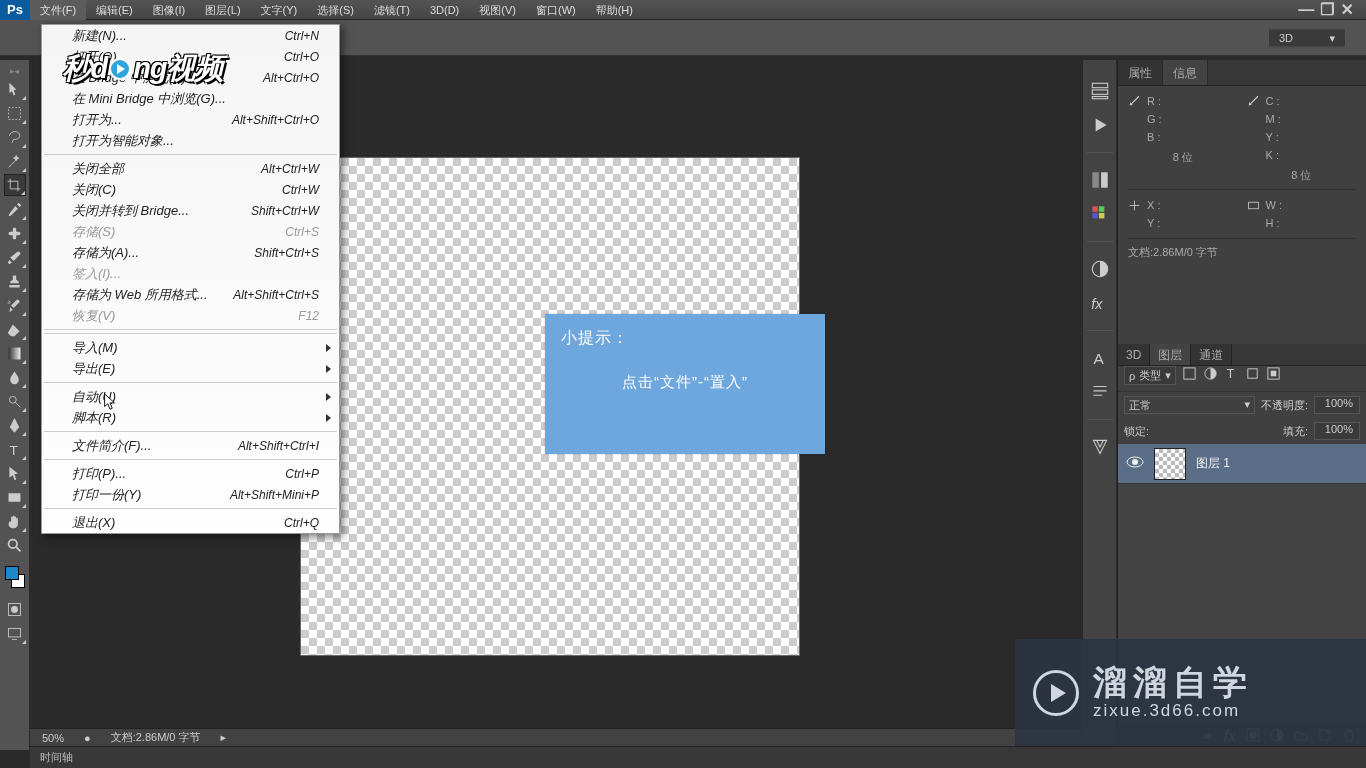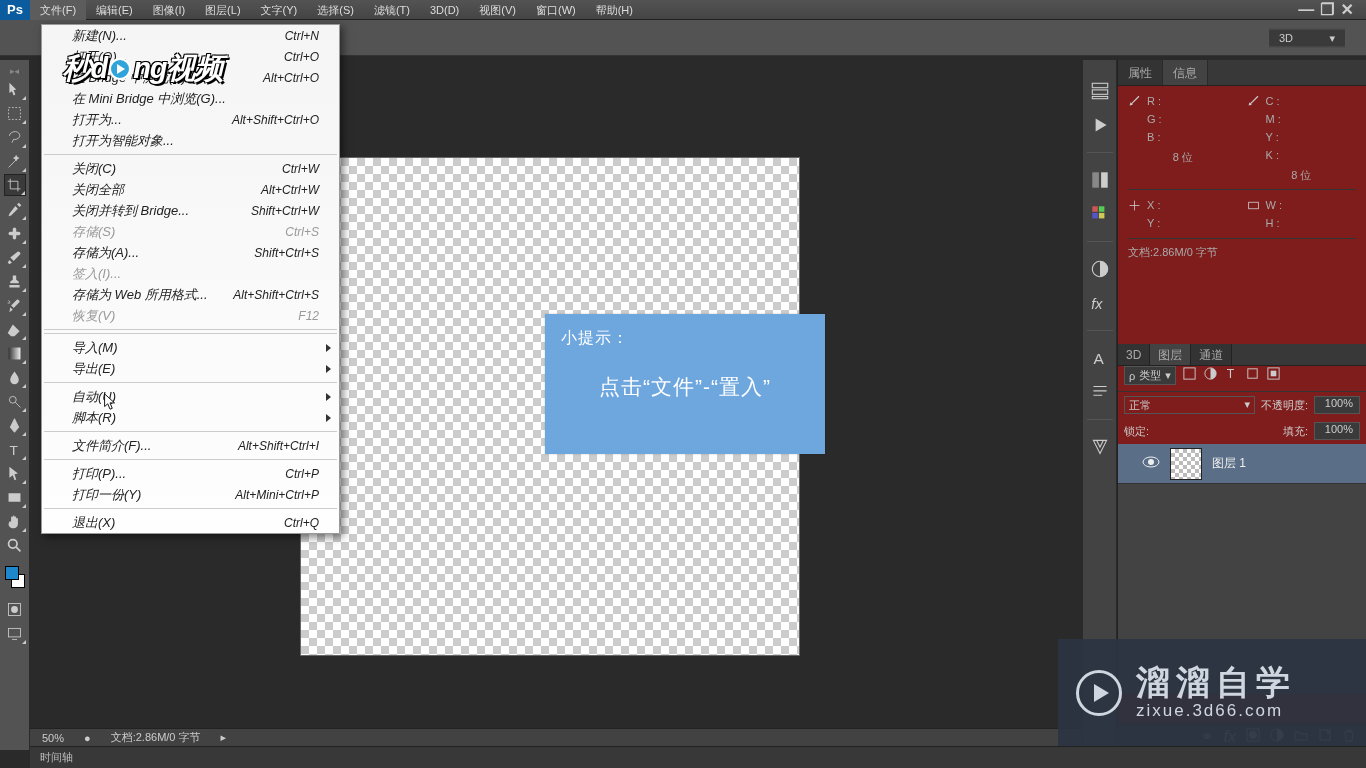--- a/index.html
+++ b/index.html
@@ -38,21 +38,21 @@
 .tool .mark { position: absolute; right: 0; bottom: 0; width: 0; height: 0; border-right: 4px solid #ccc; border-top: 4px solid transparent; }
 .fg-bg { width: 24px; height: 26px; position: relative; margin-top: 6px; }
 .fg-swatch { position: absolute; left: 2px; top: 2px; width: 14px; height: 14px; background: #1e87cc; border: 1px solid #000; z-index: 2; }
 .bg-swatch { position: absolute; right: 2px; bottom: 2px; width: 14px; height: 14px; background: #fff; border: 1px solid #000; }
 
 
 .dock1 { position: absolute; right: 249px; top: 60px; width: 35px; height: 688px; background: #434343; border-left: 1px solid #2a2a2a; border-right: 1px solid #2a2a2a; display: flex; flex-direction: column; align-items: center; padding-top: 20px; gap: 12px; }
 .dock1 .icn { width: 22px; height: 22px; display: flex; align-items: center; justify-content: center; color: #ccc; }
 .dock1 .sep { width: 26px; height: 1px; background: #555; margin: 4px 0; }
 
-.panels { position: absolute; right: 0; top: 60px; width: 249px; background: #7f1d1d; height: 688px; border-left: 1px solid #222; }
+.panels { position: absolute; right: 0; top: 60px; width: 249px; background: #404040; height: 688px; border-left: 1px solid #222; }
 .panel-tabs { height: 26px; display: flex; background: #383838; border-bottom: 1px solid #222; font-size: 12px; }
 .ptab { padding: 0 10px; line-height: 26px; color: #aaa; background: #434343; border-right: 1px solid #2a2a2a; }
 .ptab.inactive { background: #333; }
 .panel-body { padding: 6px 10px; color: #aaa; font-size: 11px; }
 .prop-rows { display: flex; justify-content: space-between; }
 .prop-col { width: 48%; }
 .prop-line { display: flex; gap: 6px; align-items: center; height: 18px; }
 .prop-line svg { width: 13px; height: 13px; }
 .prop-bit { text-align: center; margin-top: 4px; }
 .divh { height: 1px; background: #333; margin: 6px 0; }
@@ -64,41 +64,41 @@
 .ltab { padding: 0 8px; line-height: 22px; color: #aaa; background: #333; border-right: 1px solid #222; }
 .ltab.active { background: #434343; text-align: center; }
 .layer-ctl { padding: 4px 6px; display: flex; align-items: center; gap: 6px; font-size: 11px; color: #ccc; justify-content: space-between; }
 .layer-ctl .wide { flex: 1; height: 18px; }
 .layer-ctl .pct { width: 46px; height: 18px; text-align: right; padding-right: 6px; border: 1px solid #555; background: #3a3a3a; }
 .layer-ctl .label { }
 .filter-row { padding: 0 6px 6px 6px; display: flex; gap: 6px; align-items: center; color: #ccc; border-bottom: 1px solid #333; }
 .filter-row svg { width: 15px; height: 15px; }
 .filter-search { display: flex; align-items: center; gap: 4px; background: #3a3a3a; border: 1px solid #555; padding: 1px 4px; font-size: 11px; }
 .layer-list { height: 250px; background: #434343; }
-.layer-item { height: 40px; display: flex; align-items: center; gap: 10px; padding: 0 24px; background: #5b6e87; color: #eee; font-size: 12px; border-bottom: 1px solid #333; }
+.layer-item { height: 40px; display: flex; align-items: center; gap: 10px; padding: 0 8px; background: #5b6e87; color: #eee; font-size: 12px; border-bottom: 1px solid #333; }
 .layer-eye { width: 18px; }
 .layer-thumb { width: 32px; height: 32px; background-image: linear-gradient(45deg,#bbb 25%,transparent 25%),linear-gradient(-45deg,#bbb 25%,transparent 25%),linear-gradient(45deg,transparent 75%,#bbb 75%),linear-gradient(-45deg,transparent 75%,#bbb 75%); background-size: 8px 8px; background-position: 0 0,0 4px,4px -4px,-4px 0; background-color: #fff; border: 1px solid #222; }
 .layer-footer { position: absolute; bottom: 0; right: 0; width: 249px; height: 24px; background: #3a3a3a; display: flex; align-items: center; justify-content: flex-end; gap: 10px; padding: 0 10px; border-top: 1px solid #222; color: #aaa; }
 .layer-footer svg { width: 14px; height: 14px; }
 
 
 .canvas-wrap { position: absolute; left: 30px; top: 60px; right: 284px; bottom: 32px; background: #2a2a2a; overflow: hidden; }
 .doc { position: absolute; left: 270px; top: 97px; width: 500px; height: 499px; background-image: linear-gradient(45deg,#ccc 25%,transparent 25%),linear-gradient(-45deg,#ccc 25%,transparent 25%),linear-gradient(45deg,transparent 75%,#ccc 75%),linear-gradient(-45deg,transparent 75%,#ccc 75%); background-size: 16px 16px; background-position: 0 0,0 8px,8px -8px,-8px 0; background-color: #fff; border: 1px solid #666; }
 .hint-box { position: absolute; left: 515px; top: 254px; width: 280px; height: 140px; background: #6ea7de; color: #fff; padding: 14px 16px; font-size: 16px; box-shadow: 0 0 2px rgba(0,0,0,.2); letter-spacing: 1px; }
 .hint-box .hint-title { margin-bottom: 24px; }
-.hint-box .hint-body { text-align: center; font-size: 21px; }
+.hint-box .hint-body { text-align: center; font-size: 15px; }
 
 
 .brand-logo { position: absolute; left: 40px; top: 38px; width: 205px; height: 62px; z-index: 100; display: flex; align-items: center; justify-content: center; }
 .brand-logo .txtwrap { color: #fff; font-size: 29px; font-weight: 900; font-style: italic; text-shadow: 2px 2px 0 #000, -1px -1px 0 #000, 1px -1px 0 #000, -1px 1px 0 #000; white-space: nowrap; letter-spacing: -1px; display: flex; align-items: center; }
 .brand-logo .play { display: inline-flex; width: 22px; height: 22px; background: #2ea4da; border: 2px solid #fff; border-radius: 50%; align-items: center; justify-content: center; margin: 0 2px; }
 .brand-logo .play::after { content: ""; width: 0; height: 0; border-top: 5px solid transparent; border-bottom: 5px solid transparent; border-left: 8px solid #fff; margin-left: 2px; }
 
 
-.zixue { position: absolute; right: 0; bottom: 22px; width: 308px; height: 107px; background: rgba(42,52,65,.92); display: flex; align-items: center; padding: 0 18px; gap: 14px; }
+.zixue { position: absolute; right: 0; bottom: 22px; width: 351px; height: 107px; background: rgba(42,52,65,.92); display: flex; align-items: center; padding: 0 18px; gap: 14px; }
 .zixue .circ { width: 46px; height: 46px; border: 3px solid #cfd6df; border-radius: 50%; display: flex; align-items: center; justify-content: center; }
 .zixue .circ::after { content:""; width:0; height:0; border-top: 9px solid transparent; border-bottom: 9px solid transparent; border-left: 15px solid #cfd6df; margin-left: 4px; }
 .zixue .ztxt { display: flex; flex-direction: column; color: #cfd6df; }
 .zixue .zmain { font-size: 34px; font-weight: 600; letter-spacing: 6px; line-height: 1.1; }
 .zixue .zurl { font-size: 17px; letter-spacing: 2px; }
 
 
 .statusbar { position: absolute; left: 30px; bottom: 22px; right: 284px; height: 18px; background: #424242; color: #ccc; font-size: 11px; display: flex; align-items: center; padding: 0 12px; gap: 20px; border-top: 1px solid #222; }
 .timeline { position: absolute; left: 30px; bottom: 0; right: 0; height: 22px; background: #383838; color: #bbb; font-size: 11px; display: flex; align-items: center; padding: 0 10px; border-top: 1px solid #222; }
 
@@ -169,26 +169,26 @@
     </div>
     <div class="dd-row">
       <span>打开为...</span>
       <span class="shortcut">Alt+Shift+Ctrl+O</span>
     </div>
     <div class="dd-row">
       <span>打开为智能对象...</span>
     </div>
     <div class="dd-sep"></div>
     <div class="dd-row">
+      <span>关闭全部</span>
+      <span class="shortcut">Alt+Ctrl+W</span>
+    </div>
+    <div class="dd-row">
       <span>关闭(C)</span>
       <span class="shortcut">Ctrl+W</span>
-    </div>
-    <div class="dd-row">
-      <span>关闭全部</span>
-      <span class="shortcut">Alt+Ctrl+W</span>
     </div>
     <div class="dd-row">
       <span>关闭并转到 Bridge...</span>
       <span class="shortcut">Shift+Ctrl+W</span>
     </div>
     <div class="dd-row disabled">
       <span>存储(S)</span>
       <span class="shortcut">Ctrl+S</span>
     </div>
     <div class="dd-row">
@@ -230,21 +230,21 @@
       <span>文件简介(F)...</span>
       <span class="shortcut">Alt+Shift+Ctrl+I</span>
     </div>
     <div class="dd-sep"></div>
     <div class="dd-row">
       <span>打印(P)...</span>
       <span class="shortcut">Ctrl+P</span>
     </div>
     <div class="dd-row">
       <span>打印一份(Y)</span>
-      <span class="shortcut">Alt+Mini+Ctrl+P</span>
+      <span class="shortcut">Alt+Shift+Mini+P</span>
     </div>
     <div class="dd-sep"></div>
     <div class="dd-row">
       <span>退出(X)</span>
       <span class="shortcut">Ctrl+Q</span>
     </div>
   </div>
 
 <div class="cursor-img">
   <svg viewBox="0 0 14 20">

